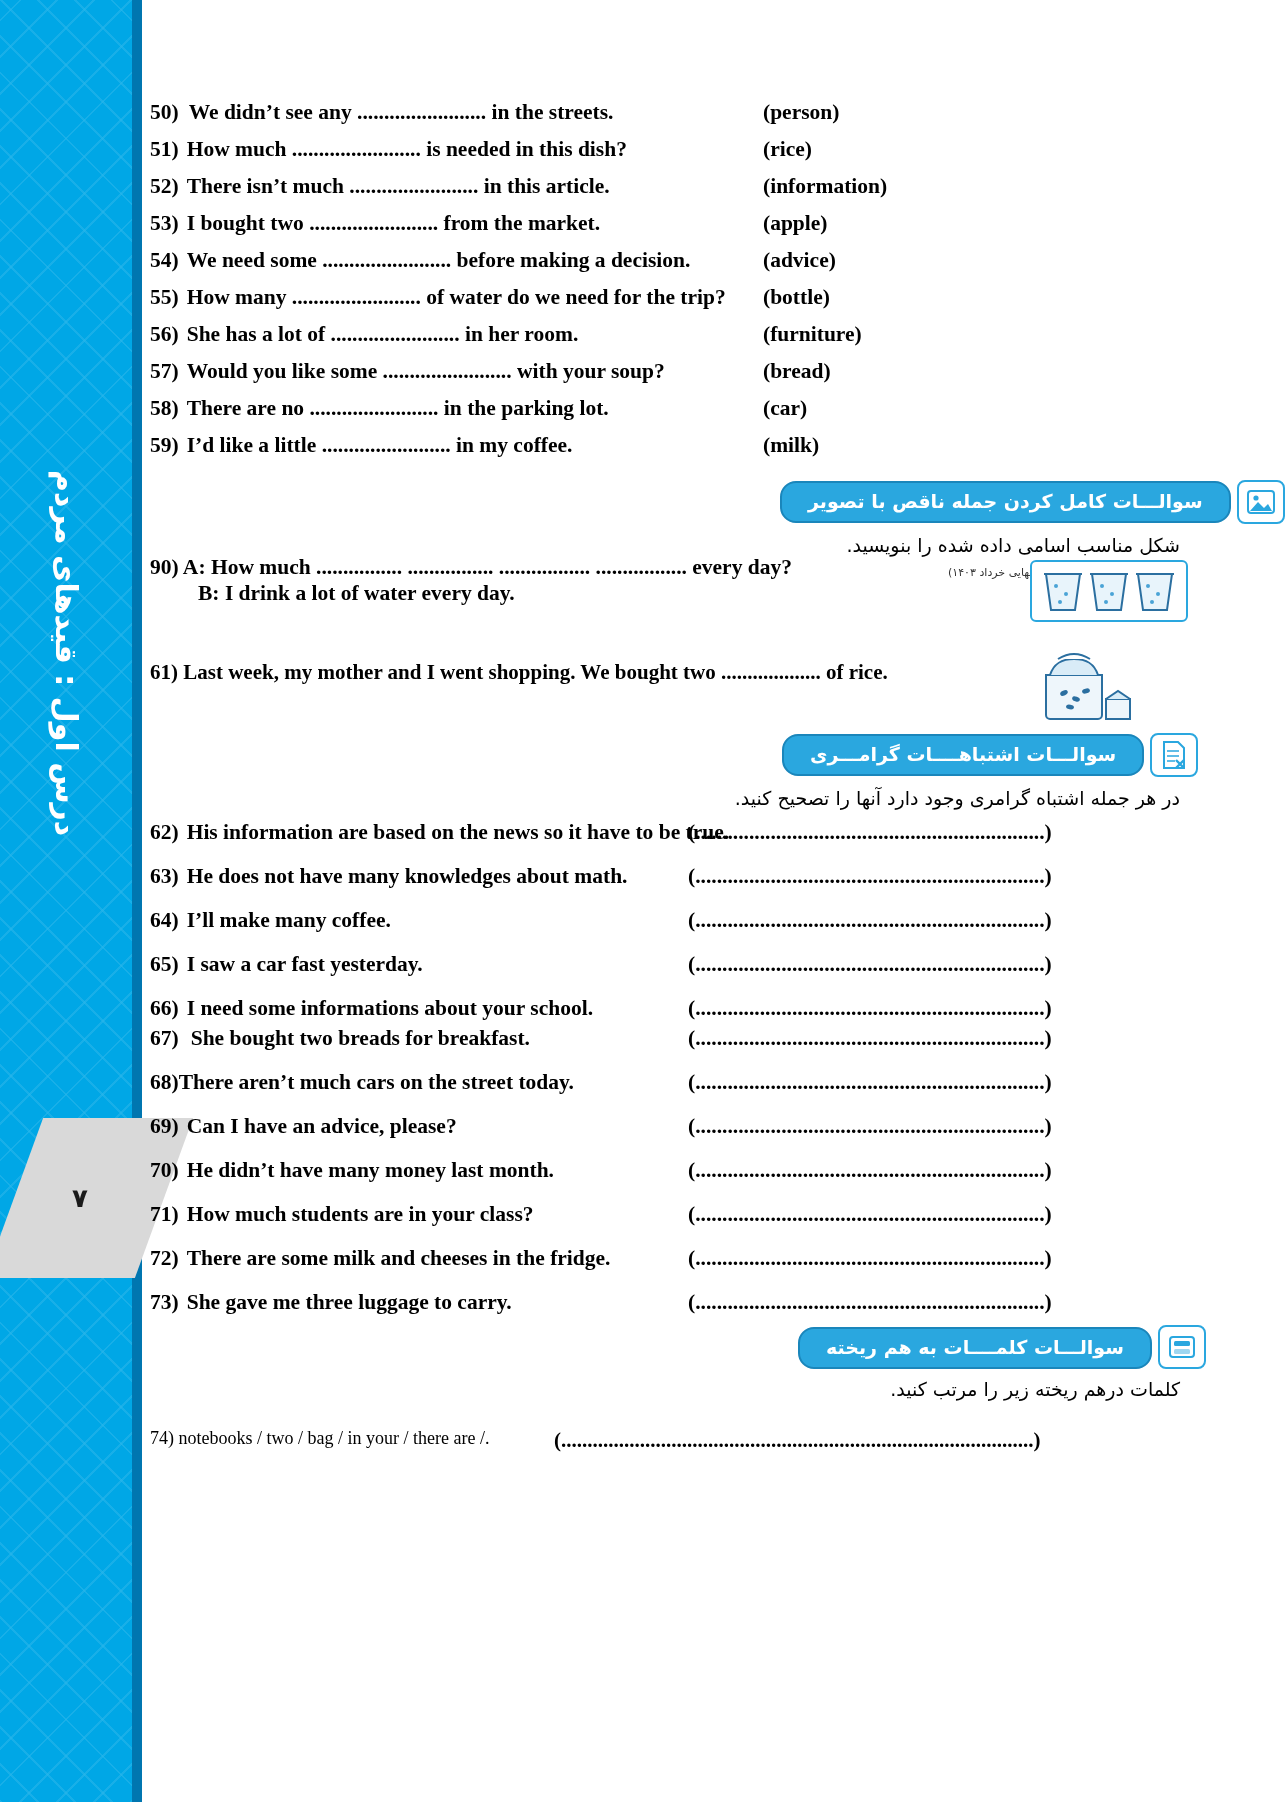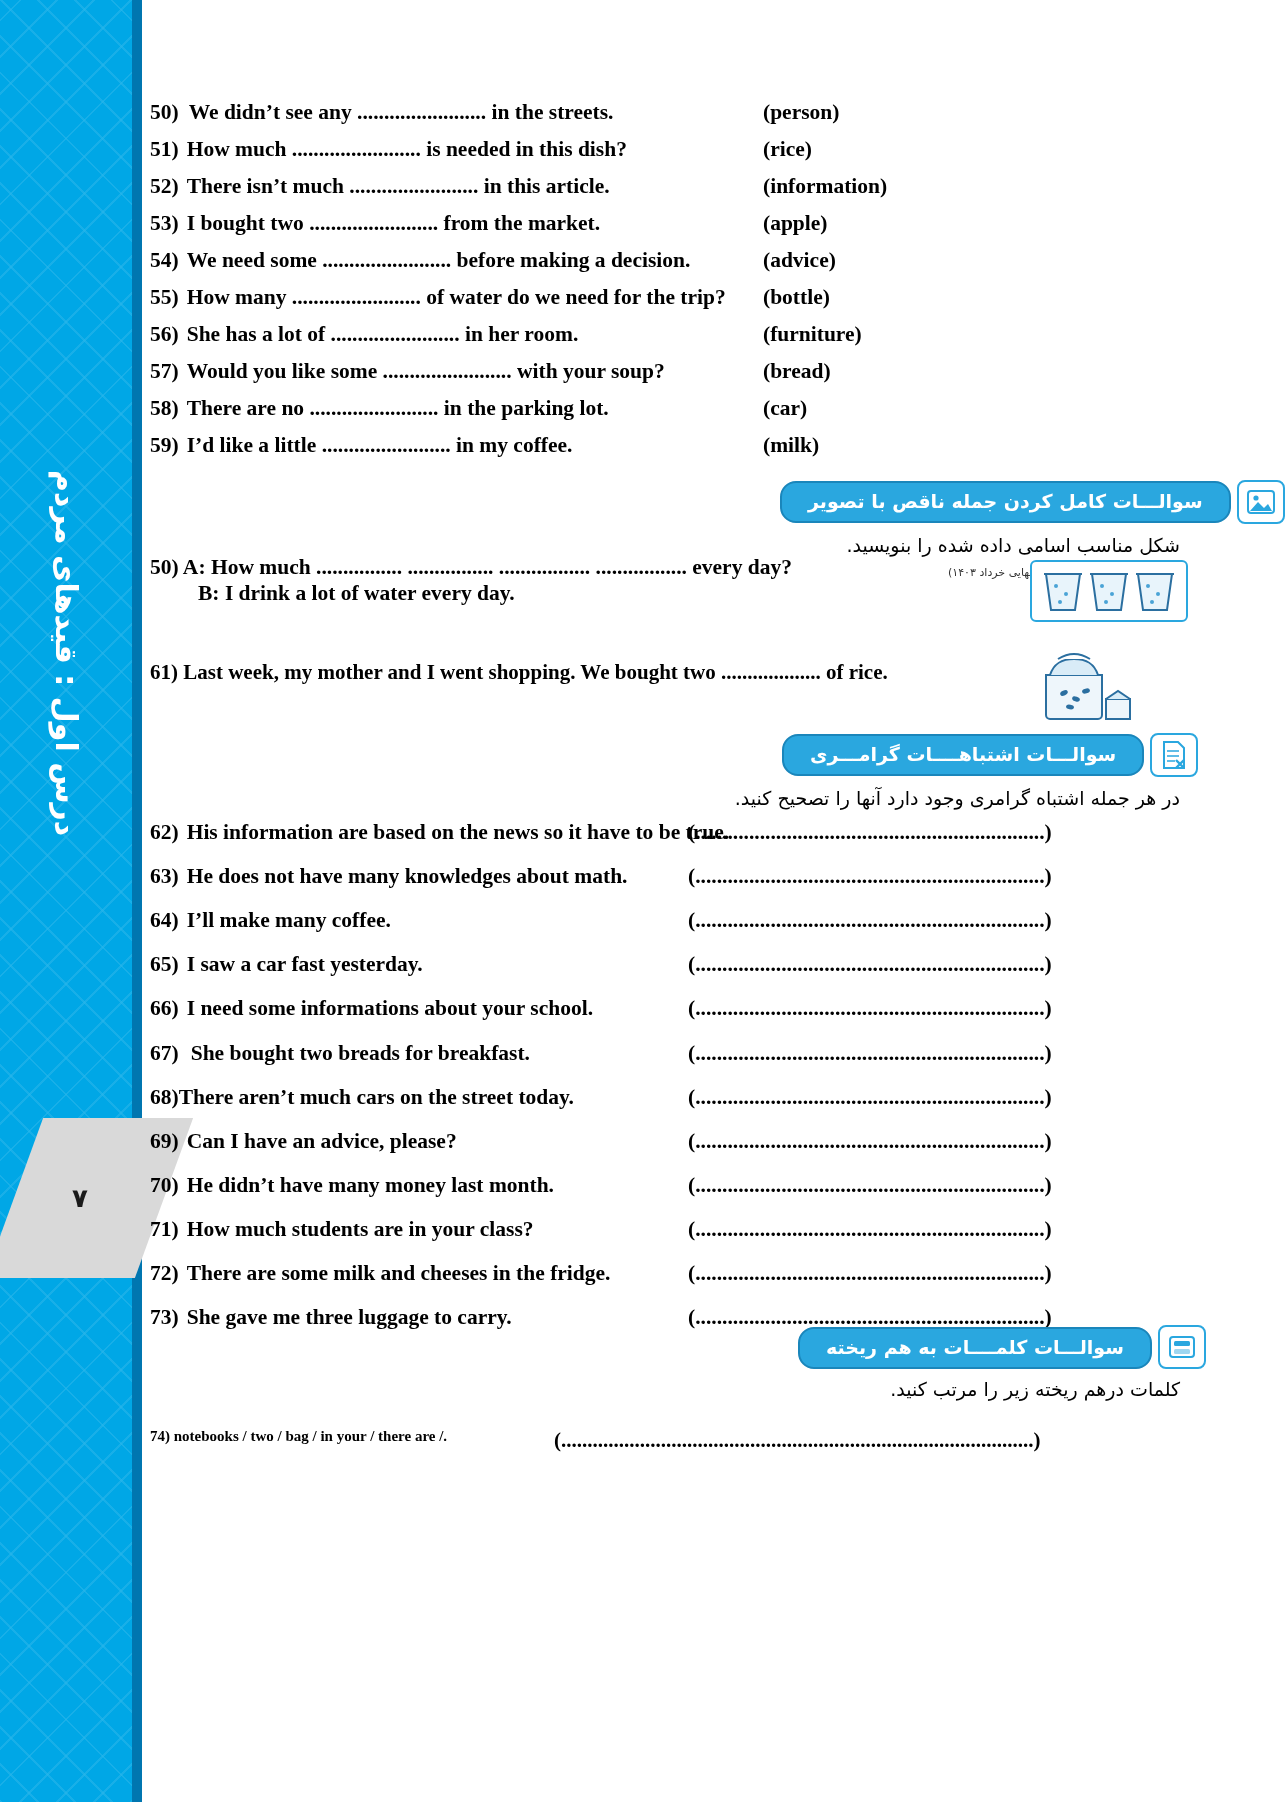--- a/index.html
+++ b/index.html
@@ -238,21 +238,21 @@
         <rect x="2" y="2" width="26" height="22" rx="3" fill="#fff" stroke="#2aa7df" stroke-width="2"></rect>
         <circle cx="10" cy="9" r="2.6" fill="#2aa7df"></circle>
         <path d="M4 22 L12 13 L18 19 L22 15 L26 22 Z" fill="#2aa7df"></path>
       </svg>
     </span>
     <span class="banner-pill">سوالـــات کامل کردن جمله ناقص با تصویر</span>
   </div>
 
   <div class="rtl-note" style="right:108px; top:534px;">شکل مناسب اسامی داده شده را بنویسید.</div>
 
-  <div style="position:absolute; left:0; top:555px; font-size:21.5px; font-weight:bold;">50) A: How much ................  ................  .................  ................. every day?</div>
+  <div style="position:absolute; left:0; top:555px; font-size:21.5px; font-weight:bold;">90) A: How much ................  ................  .................  ................. every day?</div>
   <div style="position:absolute; left:48px; top:581px; font-size:21.5px; font-weight:bold;">B: I drink a lot of water every day.</div>
 
   <div class="exam-tag" style="left:798px; top:566px;">(نهایی خرداد ۱۴۰۳)</div>
 
   <div class="img-box" style="left:880px; top:560px; width:158px; height:62px;">
     <svg width="154" height="58" viewBox="0 0 154 58">
       <g fill="#e8f4fb" stroke="#2b6fa0" stroke-width="2">
         <path d="M14 12 h34 l-5 36 h-24 z"></path>
         <path d="M60 12 h34 l-5 36 h-24 z"></path>
         <path d="M106 12 h34 l-5 36 h-24 z"></path>
@@ -326,21 +326,21 @@
       <span class="qtext" style="margin-left:8px">I’ll make many coffee.</span>
       <span class="qhint" style="left:538px">(.................................................................)</span>
     </div>
 
     <div class="qrow" style="margin-bottom:19px">
       <span class="qtext">65)</span>
       <span class="qtext" style="margin-left:8px">I saw a car fast yesterday.</span>
       <span class="qhint" style="left:538px">(.................................................................)</span>
     </div>
 
-    <div class="qrow" style="margin-bottom:20px">
+    <div class="qrow" style="margin-bottom:5px">
       <span class="qtext">66)</span>
       <span class="qtext" style="margin-left:8px">I need some informations about your school.</span>
       <span class="qhint" style="left:538px">(.................................................................)</span>
     </div>
 
     <div class="qrow" style="margin-bottom:19px">
       <span class="qtext">67)</span>
       <span class="qtext" style="margin-left:12px">She bought two breads for breakfast.</span>
       <span class="qhint" style="left:538px">(.................................................................)</span>
     </div>
@@ -388,16 +388,16 @@
         <rect x="3" y="4" width="24" height="20" rx="3" fill="#fff" stroke="#2aa7df" stroke-width="2"></rect>
         <rect x="7" y="8" width="16" height="5" rx="1.5" fill="#2aa7df"></rect>
         <rect x="7" y="16" width="16" height="5" rx="1.5" fill="#9fd6f0"></rect>
       </svg>
     </span>
     <span class="banner-pill">سوالـــات کلمــــات به هم ریخته</span>
   </div>
 
   <div class="rtl-note" style="right:108px; top:1378px;text-align:center;">کلمات درهم ریخته زیر را مرتب کنید.</div>
 
-  <div style="position:absolute; left:0; top:1428px; font-size:15px; font-weight:bold;">74) notebooks / two / bag / in your / there are /.</div>
+  <div style="position:absolute; left:0; top:1428px; font-size:18px; font-weight:normal;">74) notebooks / two / bag / in your / there are /.</div>
   <div style="position:absolute; left:404px; top:1428px; font-size:21px; font-weight:bold;">(..........................................................................................)</div>
 
 </div>
 
 </body></html>

